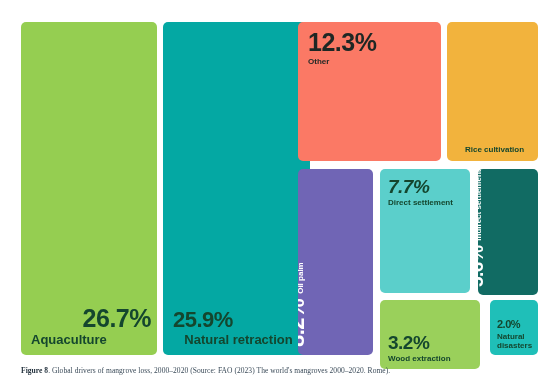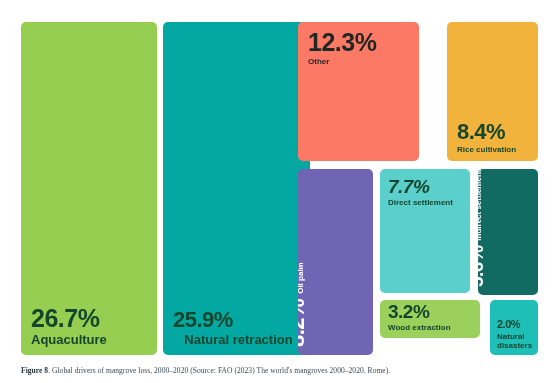--- a/index.html
+++ b/index.html
@@ -111,43 +111,42 @@
 </style>
 </head>
 <body>
 
 <div id="figure-root">
 
   <div id="treemap">
 
     <div class="tile" style="left:21px; top:22px; width:136px; height:333px; background:#95CE51;">
       <div class="tile-content">
-        <span class="pct pct-xl" style="color:#14462E;">26.7%</span>
+        <span class="pct pct-xl" style="color:#14462E;text-align:right;">26.7%</span>
         <span class="lbl lbl-md" style="color:#14462E;">Aquaculture</span>
       </div>
     </div>
 
     <div class="tile" style="left:163px; top:22px; width:147px; height:333px; background:#04A8A3;">
       <div class="tile-content">
         <span class="pct pct-lg" style="color:#14462E;">25.9%</span>
         <span class="lbl lbl-md" style="color:#14462E;text-align:center;">Natural retraction</span>
       </div>
     </div>
 
-    <div class="tile" style="left:298px; top:22px; width:121px; height:139px; background:#FB7965;">
+    <div class="tile" style="left:298px; top:22px; width:143px; height:139px; background:#FB7965;">
       <div class="tile-content top">
         <span class="pct pct-xl" style="color:#1E2724;">12.3%</span>
         <span class="lbl lbl-sm" style="color:#1E2724;">Other</span>
       </div>
     </div>
 
     <div class="tile" style="left:447px; top:22px; width:91px; height:139px; background:#F2B33D;">
       <div class="tile-content">
-        <span class="pct pct-lg" style="color:#14462E;">8.4%</span>
-        <span class="lbl lbl-sm" style="color:#14462E;">Rice cultivation</span>
+        <span class="lbl lbl-sm" style="color:#14462E;text-align:center;">Rice cultivation</span>
       </div>
     </div>
 
     <div class="tile vertical" style="left:298px; top:169px; width:75px; height:186px; background:#7065B5;">
       <div class="tile-content" style="left:10px; bottom:8px;">
         <span class="rot">
           <span class="pct pct-lg" style="color:#FFFFFF;">8.2%</span>
           <span class="lbl lbl-sm" style="color:#FFFFFF;">Oil palm</span>
         </span>
       </div>
@@ -162,21 +161,21 @@
 
     <div class="tile vertical" style="left:478px; top:169px; width:60px; height:126px; background:#116B63;">
       <div class="tile-content" style="left:8px; bottom:8px;">
         <span class="rot">
           <span class="pct pct-md" style="color:#FFFFFF;">5.6%</span>
           <span class="lbl lbl-sm" style="color:#FFFFFF;">Indirect settlement</span>
         </span>
       </div>
     </div>
 
-    <div class="tile" style="left:380px; top:300px; width:100px; height:38px; background:#9AD05B;">
+    <div class="tile" style="left:380px; top:300px; width:100px; height:69px; background:#9AD05B;">
       <div class="tile-content" style="left:8px; bottom:6px;">
         <span class="pct pct-md" style="color:#14462E;">3.2%</span>
         <span class="lbl lbl-sm" style="color:#14462E;">Wood extraction</span>
       </div>
     </div>
 
     <div class="tile" style="left:490px; top:300px; width:48px; height:55px; background:#1FBFB8;">
       <div class="tile-content" style="left:7px; bottom:5px; right:4px;">
         <span class="pct pct-sm" style="color:#14462E;">2.0%</span>
         <span class="lbl lbl-sm wrap" style="color:#14462E;">Natural disasters</span>

